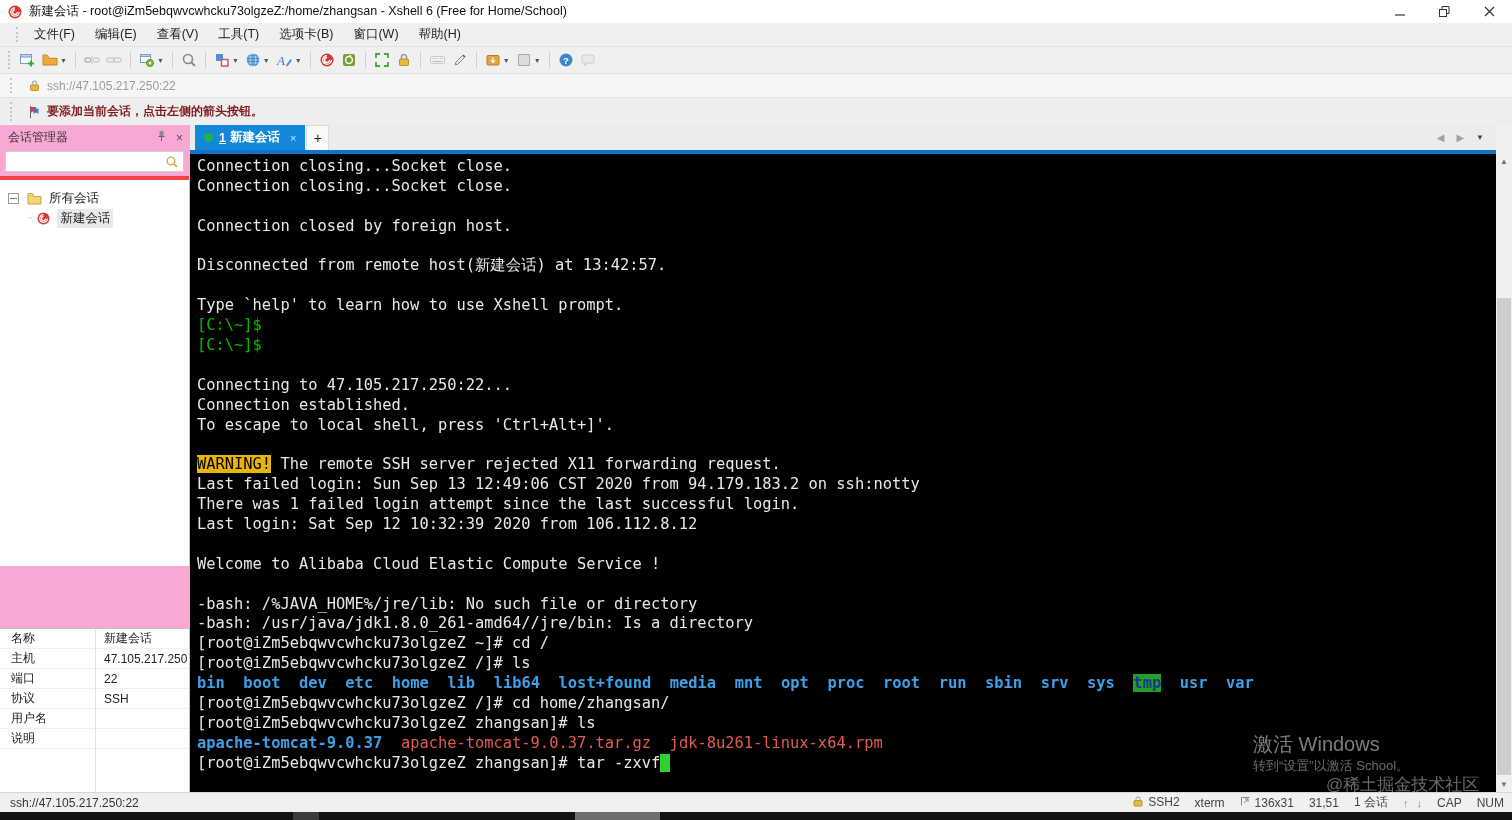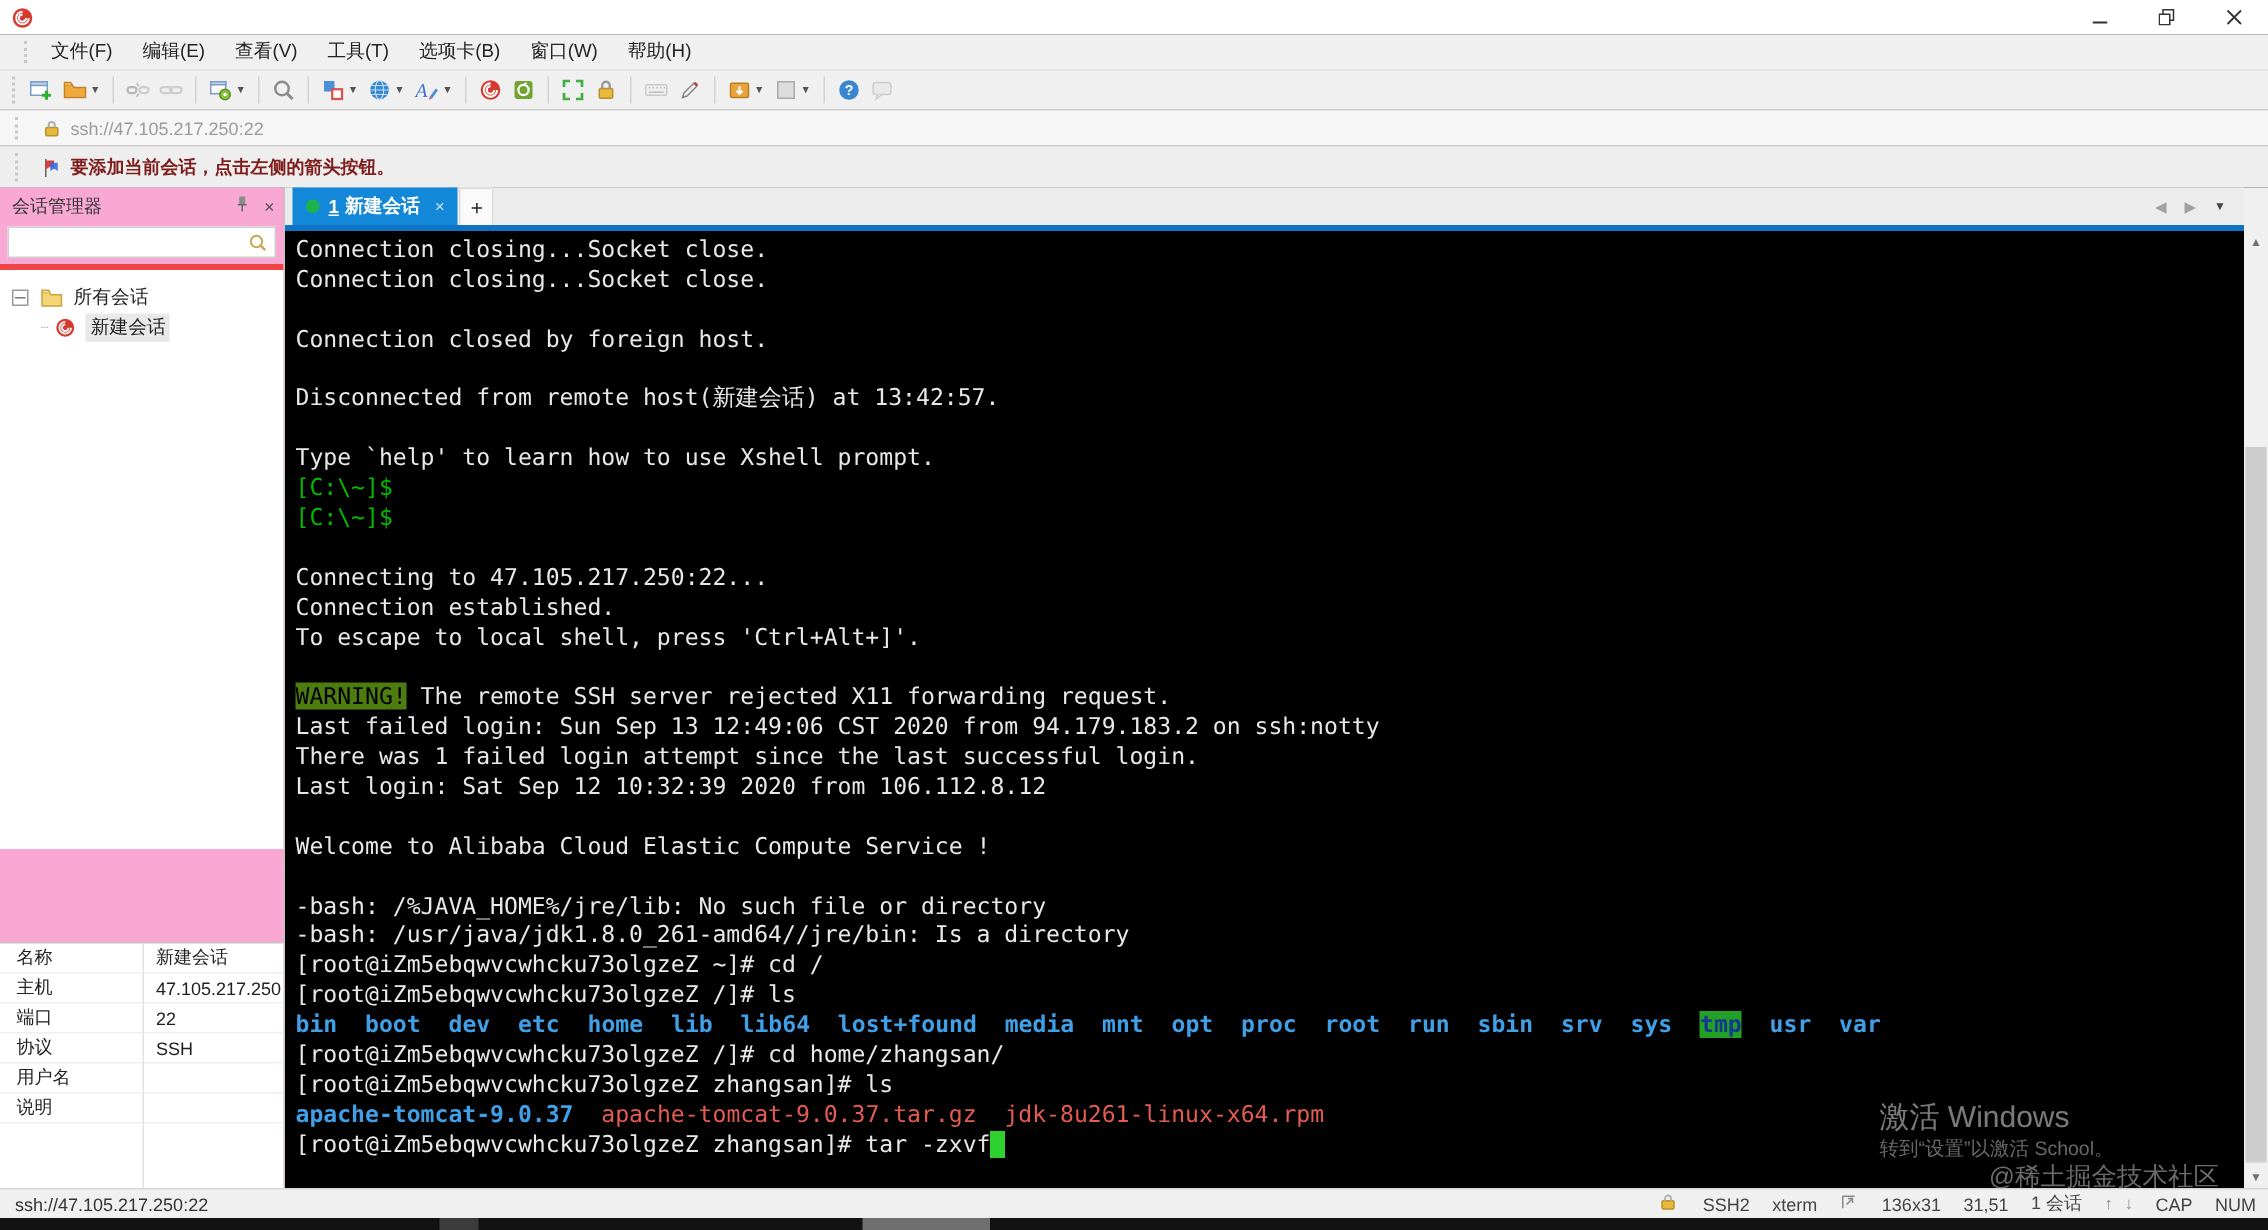--- a/index.html
+++ b/index.html
@@ -79,36 +79,36 @@
   .tab-chevrons { margin-left:auto; display:flex; align-items:center; gap:12px;
     color:#a0a0a0; padding-right:12px; font-size:10px; }
   .tab-underline { height:4px; background:#1173c4; }
   .term { position:absolute; top:29px; left:0; right:0; bottom:0; background:#000; overflow:hidden; }
   .term-inner { padding:3px 0 0 7px; font-family:"DejaVu Sans Mono", monospace;
     font-size:15.4px; line-height:19.9px; color:#e8e8e8; white-space:pre; }
   .t-line { height:19.9px; }
   .t-line span.g { color:#00bb00; }
   .t-line span.b { color:#3fa0e8; font-weight:bold; }
   .t-line span.r { color:#e35b52; }
-  .t-line span.inv { background:#4d7c0f; color:#000; }
+  .t-line span.inv { background:#eab308; color:#000; }
   .t-line span.tmp { background:#23a127; color:#16388c; font-weight:bold; }
   .t-line span.cur { background:#2fd12f; color:#2fd12f; }
 
   
   .vscroll { position:absolute; right:0; top:29px; bottom:0; width:16px; background:#f0f0f0; }
   .vs-arrow { position:absolute; left:0; width:16px; height:15px; display:flex;
     align-items:center; justify-content:center; color:#707070; font-size:8px; }
   .vs-up { top:0; } .vs-down { bottom:0; }
   .vs-thumb { position:absolute; left:1px; width:14px; top:144px; height:477px; background:#cdcdcd; }
 
   
   .statusbar { height:20px; background:#f0f0f0; border-top:1px solid #d6d6d6;
     display:flex; align-items:center; font-size:12px; color:#333; padding:0 8px 0 10px; }
   .sb-right { margin-left:auto; display:flex; align-items:center; gap:15px; color:#444; }
-  .sb-item { display:flex; align-items:center; gap:17px; }
+  .sb-item { display:flex; align-items:flex-start; gap:4px; }
   .sb-arrows { display:flex; gap:8px; color:#8a8a8a; font-size:11px; }
 
   
   .taskbar { height:8px; background:#121212; position:relative; }
   .tk-seg1 { position:absolute; left:293px; width:26px; top:0; bottom:0; background:#3c3c3c; }
   .tk-seg2 { position:absolute; left:575px; width:85px; top:0; bottom:0; background:#6f6f6f; }
 
   
   .wm { position:absolute; z-index:40; pointer-events:none; }
   .wm-activate { left:1253px; top:731px; font-size:20px; color:rgba(255,255,255,.48); }
@@ -118,20 +118,21 @@
 </head>
 <body>
 
 <div class="titlebar">
   <span class="app-icon">
     <svg width="16" height="16">
         <circle cx="8" cy="8" r="6.5" fill="#d63a2f"></circle>
         <path d="M8 3.8a4.2 4.2 0 104.2 4.2M8 5.6a2.4 2.4 0 102.4 2.4" fill="none" stroke="#fff" stroke-width="1.3"></path>
       </svg>
   </span>
+  <span>新建会话 - root@iZm5ebqwvcwhcku73olgzeZ:/home/zhangsan - Xshell 6 (Free for Home/School)</span>
   <div class="wincontrols">
     <span class="wc">
         <svg width="10" height="10">
           <path d="M0 8h10" stroke="#333" stroke-width="1.2"></path>
         </svg>
       </span>
     <span class="wc">
         <svg width="11" height="11">
           <rect x="0.5" y="3.5" width="7" height="7" fill="#fff" stroke="#333"></rect>
           <path d="M3 3.5V.5h7v7h-2.5" fill="none" stroke="#333"></path>

